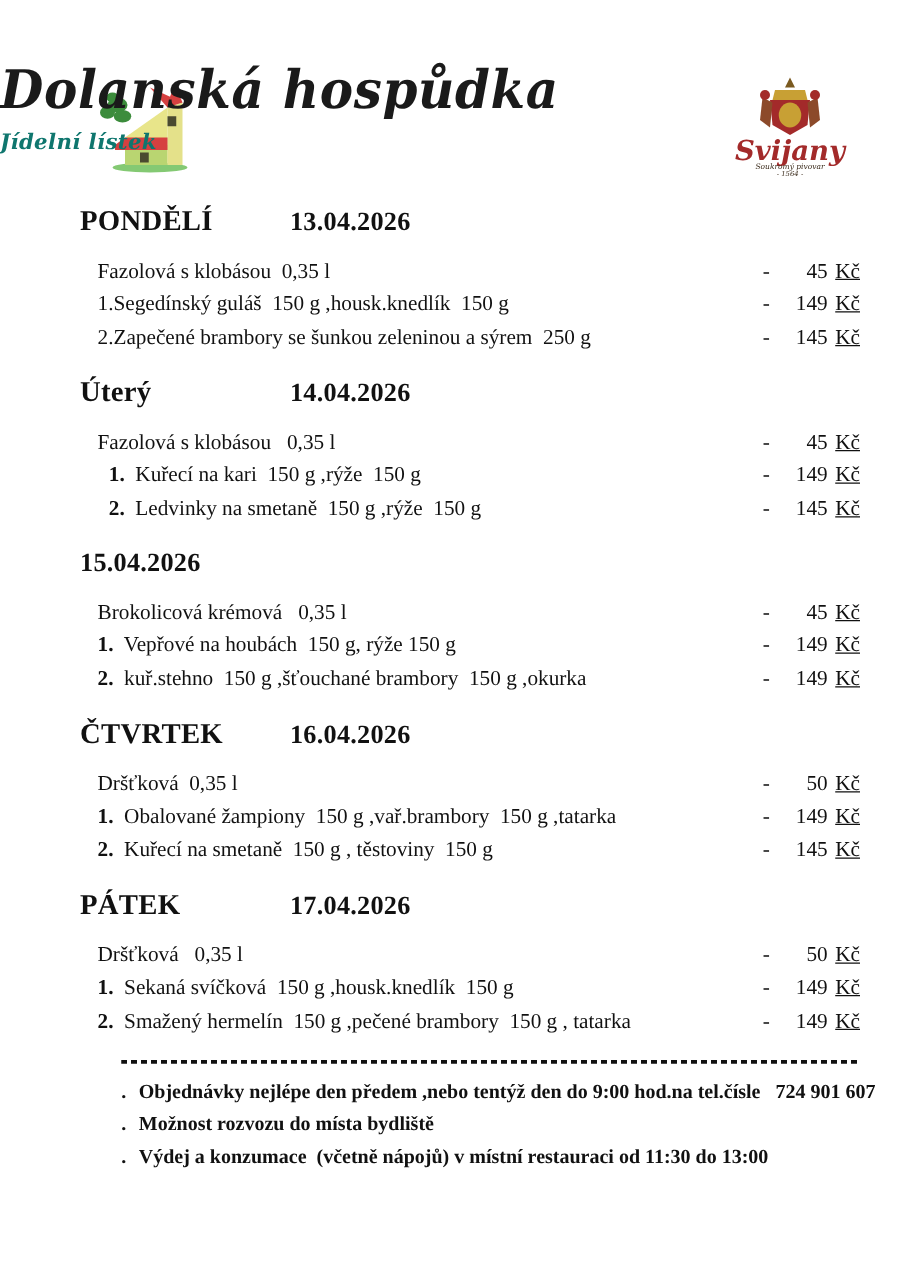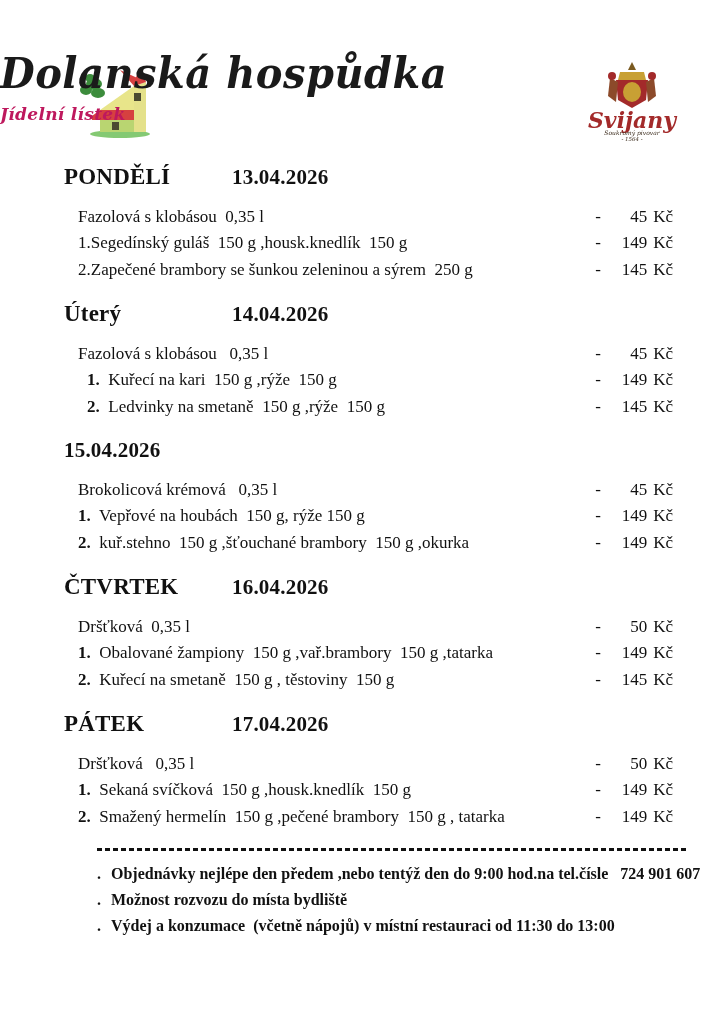--- a/index.html
+++ b/index.html
@@ -53,27 +53,27 @@
     color: #1a1a1a;
     line-height: 1.05;
     transform: scaleY(1.06);
   }
   .brand-subtitle {
     margin-top: 10px;
     font-family: "DejaVu Serif", "Liberation Serif", serif;
     font-size: 17px;
     font-weight: bold;
     font-style: italic;
-    color: #be185d;
+    color: #0f766e;
     letter-spacing: 0.3px;
   }
 
   
   .content {
-    padding: 0 51px 0 64px;
+    padding: 0 36px 0 64px;
   }
   .day-section {
     margin-bottom: 4px;
   }
   .day-head {
     display: flex;
     align-items: baseline;
     font-size: 23px;
     font-weight: bold;
     letter-spacing: 0.2px;
@@ -111,20 +111,21 @@
   .price .dash {
     width: 18px;
     text-align: left;
   }
   .price .amount {
     width: 34px;
     text-align: right;
   }
   .price .unit {
     padding-left: 6px;
+    text-decoration: underline;
   }
 
   .num {
     font-weight: bold;
   }
   .num-plain {
     font-weight: normal;
   }
   .row-indent {
     padding-left: 9px;

